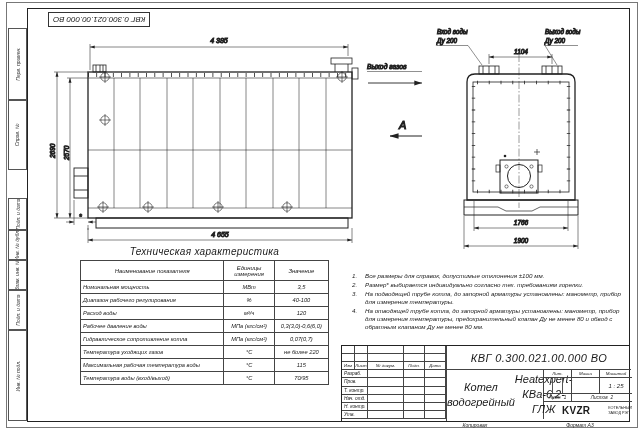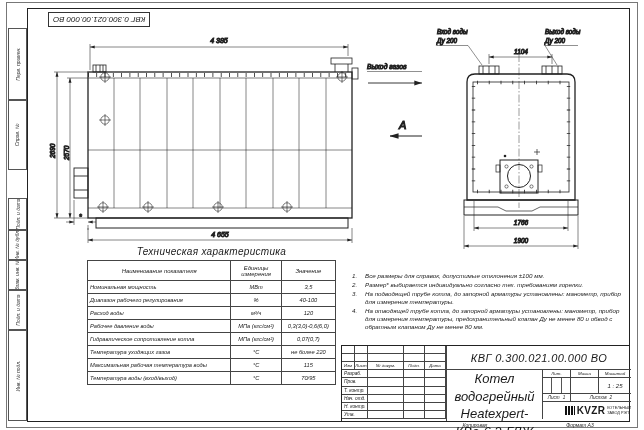--- a/index.html
+++ b/index.html
@@ -12,21 +12,21 @@
   
   .frame-outer{left:6px;top:2px;width:632px;height:426px;border:1px solid #777;}
   .frame-inner{left:27px;top:8px;width:603px;height:414px;border:1.5px solid #222;}
   
   .sidecell{left:8px;width:19px;border:1px solid #555;display:flex;align-items:center;justify-content:center;overflow:hidden;}
   .sidecell span{transform:rotate(-90deg);white-space:nowrap;font-size:5px;color:#333;}
   
   .topdoc{left:48px;top:12px;width:102px;height:15px;border:1px solid #333;display:flex;align-items:center;justify-content:center;}
   .topdoc span{transform:rotate(180deg);font-size:8px;white-space:nowrap;}
   
-  .spec{left:87px;top:246px;width:249px;}
+  .spec{left:80px;top:246px;width:249px;}
   .spec-title{text-align:center;font-size:10px;margin-bottom:3px;letter-spacing:.3px;}
   table.spec-t{border-collapse:collapse;width:249px;}
   table.spec-t th,table.spec-t td{border:0.8px solid #444;font-weight:normal;font-style:italic;}
   table.spec-t th{font-size:5.9px;height:19px;padding:0 2px;}
   table.spec-t td{font-size:5.7px;height:12px;padding:0 2px;}
   td.c-name{width:148px;text-align:left;padding-left:3px;}
   td.c-unit{width:47px;text-align:center;}
   td.c-val{width:50px;text-align:center;}
   
   .notes{left:352px;top:272px;width:272px;}
@@ -35,33 +35,33 @@
   
   .tb{left:341px;top:345px;width:289px;height:76.5px;border:1.5px solid #222;}
   .tb .cell{box-sizing:border-box;border-right:0.8px solid #444;border-bottom:0.8px solid #444;overflow:hidden;}
   .tb-left{position:absolute;left:0;top:0;width:104px;height:100%;display:grid;
     grid-template-columns:13px 13px 36px 21px 21px;grid-auto-rows:8.12px;}
   .tb-left .cell{font-size:4.4px;display:flex;align-items:center;justify-content:center;white-space:nowrap;}
   .tb-left .role{grid-column:1/3;justify-content:flex-start;padding-left:2px;font-size:4.8px;}
   .tb-right{position:absolute;left:104px;top:0;width:185px;height:100%;border-left:0.8px solid #444;box-sizing:border-box;}
   .tb-doc{height:24px;border-bottom:0.8px solid #444;display:flex;align-items:center;justify-content:center;font-size:11px;letter-spacing:.4px;box-sizing:border-box;}
   .tb-low{display:flex;height:49px;}
-  .tb-name{width:97px;border-right:0.8px solid #444;box-sizing:border-box;display:flex;flex-direction:column;align-items:center;justify-content:space-between;font-size:13px;line-height:1.35;text-align:center;}
+  .tb-name{width:97px;border-right:0.8px solid #444;box-sizing:border-box;display:flex;flex-direction:row;align-items:center;justify-content:space-between;font-size:11px;line-height:1.35;text-align:center;}
   .tb-sub{width:88px;display:flex;flex-direction:column;}
   .row-lab{display:flex;height:8px;}
   .row-lab div{border-right:.8px solid #444;border-bottom:.8px solid #444;font-size:4.4px;display:flex;align-items:center;justify-content:center;box-sizing:border-box;}
   .row-val{display:flex;height:16px;}
   .row-val .lit{width:28px;display:flex;border-right:.8px solid #444;border-bottom:.8px solid #444;box-sizing:border-box;}
   .row-val .lit i{flex:1;border-right:.6px solid #555;}
   .row-val .lit i:last-child{border-right:none;}
   .row-val .mass{width:28px;border-right:.8px solid #444;border-bottom:.8px solid #444;box-sizing:border-box;}
   .row-val .scale{width:32px;border-bottom:.8px solid #444;box-sizing:border-box;display:flex;align-items:center;justify-content:center;font-size:6px;}
   .row-sheet{display:flex;height:8px;}
   .row-sheet div{border-right:.8px solid #444;border-bottom:.8px solid #444;box-sizing:border-box;font-size:4.6px;display:flex;align-items:center;justify-content:center;gap:3px;}
-  .row-logo{flex:1;display:flex;align-items:center;justify-content:flex-end;gap:2px;}
+  .row-logo{flex:1;display:flex;align-items:center;justify-content:center;gap:18px;}
   .logo-mark{width:10px;height:9px;background:repeating-linear-gradient(90deg,#111 0 2px,#fff 2px 3px);}
   .logo-word{font-style:normal;font-weight:bold;font-size:10px;letter-spacing:.3px;}
   .logo-sub{display:flex;flex-direction:column;font-size:3.8px;font-style:normal;line-height:1.15;color:#222;}
   .footer-txt{font-size:5px;color:#222;text-align:center;}
   svg text{fill:#1a1a1a;font-family:"Liberation Sans",sans-serif;font-style:italic;}
 </style>
 </head>
 <body>
 
 <div class="abs frame-outer"></div>

